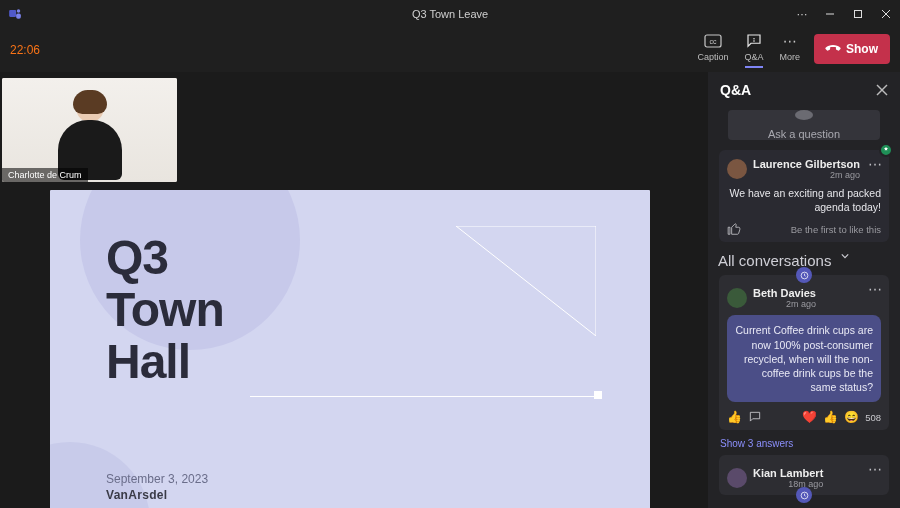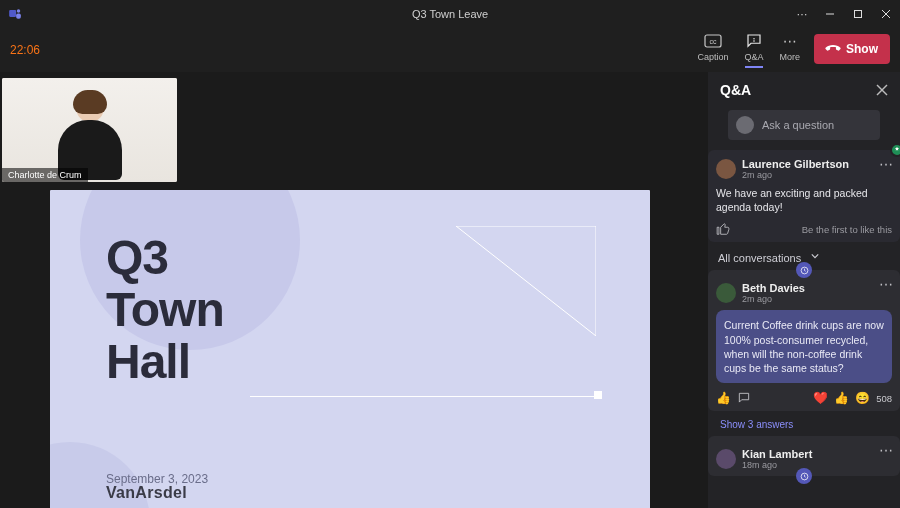--- a/index.html
+++ b/index.html
@@ -31,47 +31,47 @@
   .v1 .head{ background:#e9cbb3;} .v1 .torso{ background:#1a1a1a;}
   .v2 .head{ background:#e9c4a7;} .v2 .torso{ background:#c78a4f;}
   .v1 .hair{position:absolute; top:-4px; left:50%; transform:translateX(-50%); width:34px; height:24px; background:#5a3b23; border-radius:16px 16px 10px 10px;}
   .v2 .hair{position:absolute; top:-6px; left:50%; transform:translateX(-50%); width:44px; height:46px; background:#a8622f; border-radius:22px 22px 18px 18px;}
 
   .slide { position:absolute; left:50px; top:118px; width:600px; height:322px; background:#d3d6f0; overflow:hidden; border-radius:1px;}
   .slide .big-disc { position:absolute; width:220px; height:220px; border-radius:50%; background:#c7c9ea; top:-60px; left:30px;}
   .slide .small-disc { position:absolute; width:160px; height:160px; border-radius:50%; background:#c8cbea; bottom:-90px; left:-60px;}
   .slide h1 { position:relative; font-size:48px; font-weight:700; color:#2b2c3b; line-height:1.08; margin:42px 0 0 56px; letter-spacing:-1px;}
   .slide .date { position:absolute; bottom:26px; left:56px; color:#6a6d8a; font-size:12px;}
-  .slide .brand { position:absolute; bottom:10px; left:56px; color:#3a3b47; font-size:16px; font-weight:700; letter-spacing:.3px;}
+  .slide .brand { position:absolute; bottom:10px; left:56px; color:#3a3b47; font-size:12px; font-weight:700; letter-spacing:.3px;}
   .slide .tri { position:absolute; right:54px; top:36px; width:140px; height:110px; }
   .slide .tri svg line{ stroke:#ffffff; stroke-width:1;}
   .slide .hr { position:absolute; left:200px; right:50px; top:206px; height:1px; background:#ffffff;}
   .slide .dot { position:absolute; right:48px; top:201px; width:8px; height:8px; background:#fff;}
 
   
   .qna { width:192px; background:#232326; display:flex; flex-direction:column; font-size:11px; overflow:hidden;}
   .qna-head { display:flex; align-items:center; justify-content:space-between; padding:10px 12px 8px; }
   .qna-head h2 { font-size:14px; font-weight:700; color:#fff;}
   .qna-head .close { color:#bbb; cursor:pointer;}
-  .ask { margin:4px 20px 10px; background:#34343a; border-radius:4px; height:30px; display:flex; align-items:center; gap:8px; padding:0 8px; color:#a9a9b0;}
+  .ask { margin:4px 20px 10px; background:#34343a; border-radius:4px; height:30px; display:flex; align-items:center; gap:8px; padding:0 8px; color:#a9a9b0;flex-direction:column;}
   .ask .ava { width:18px; height:18px; border-radius:50%; background:#6b6b72;}
-  .msg { background:#2d2d32; margin:0 0 8px; border-radius:6px; padding:8px 8px 6px; position:relative;}
+  .msg { background:#2d2d32; margin:0 11px 8px; border-radius:6px; padding:8px 8px 6px; position:relative;text-align:right;}
   .msg.featured { background:#2a2a31;}
   .msg .head-row { display:flex; align-items:center; gap:6px;}
   .msg .ava { width:20px; height:20px; border-radius:50%; background:#7a5b47; flex-shrink:0;}
   .msg .who { font-weight:600; font-size:11px; color:#eee;}
   .msg .when { font-size:9px; color:#9a9aa0;}
   .msg .dots { position:absolute; right:6px; top:6px; color:#bfbfc4; font-size:14px; letter-spacing:1px; cursor:pointer;}
   .msg .text { margin-top:6px; color:#e6e6ea; font-size:10.5px; line-height:1.35;}
   .msg .quoted { background:#4b4e87; color:#e9e9f5; border-radius:8px; padding:8px; font-size:10.5px; line-height:1.35; margin-top:6px;}
   .msg .foot { display:flex; align-items:center; justify-content:space-between; margin-top:8px; font-size:9.5px; color:#9a9aa0;}
   .msg .react { display:flex; align-items:center; gap:6px;}
   .badge-host { position:absolute; top:-7px; right:-4px; width:14px; height:14px; background:#1f8f57; border-radius:50%; border:2px solid #232326; display:flex; align-items:center; justify-content:center;}
   .pill { position:absolute; left:50%; transform:translateX(-50%); top:-8px; width:16px; height:16px; border-radius:50%; background:#5458b8; display:flex; align-items:center; justify-content:center;}
-  .filter { color:#cfcfd6; font-size:11px; padding:2px 10px 6px; display:flex; align-items:flex-start; gap:10px;}
+  .filter { color:#cfcfd6; font-size:15px; padding:2px 10px 6px; display:flex; align-items:flex-start; gap:10px;}
   .answers { color:#8b8ffb; font-size:10px; padding:0 12px 6px; cursor:pointer;}
   .emoji { font-size:12px; }
   .count { font-size:9.5px; color:#c8c8cd;}
   svg { display:block; }
 </style>
 </head>
 <body>
 
 <div class="titlebar">
   <div class="app-icon">

